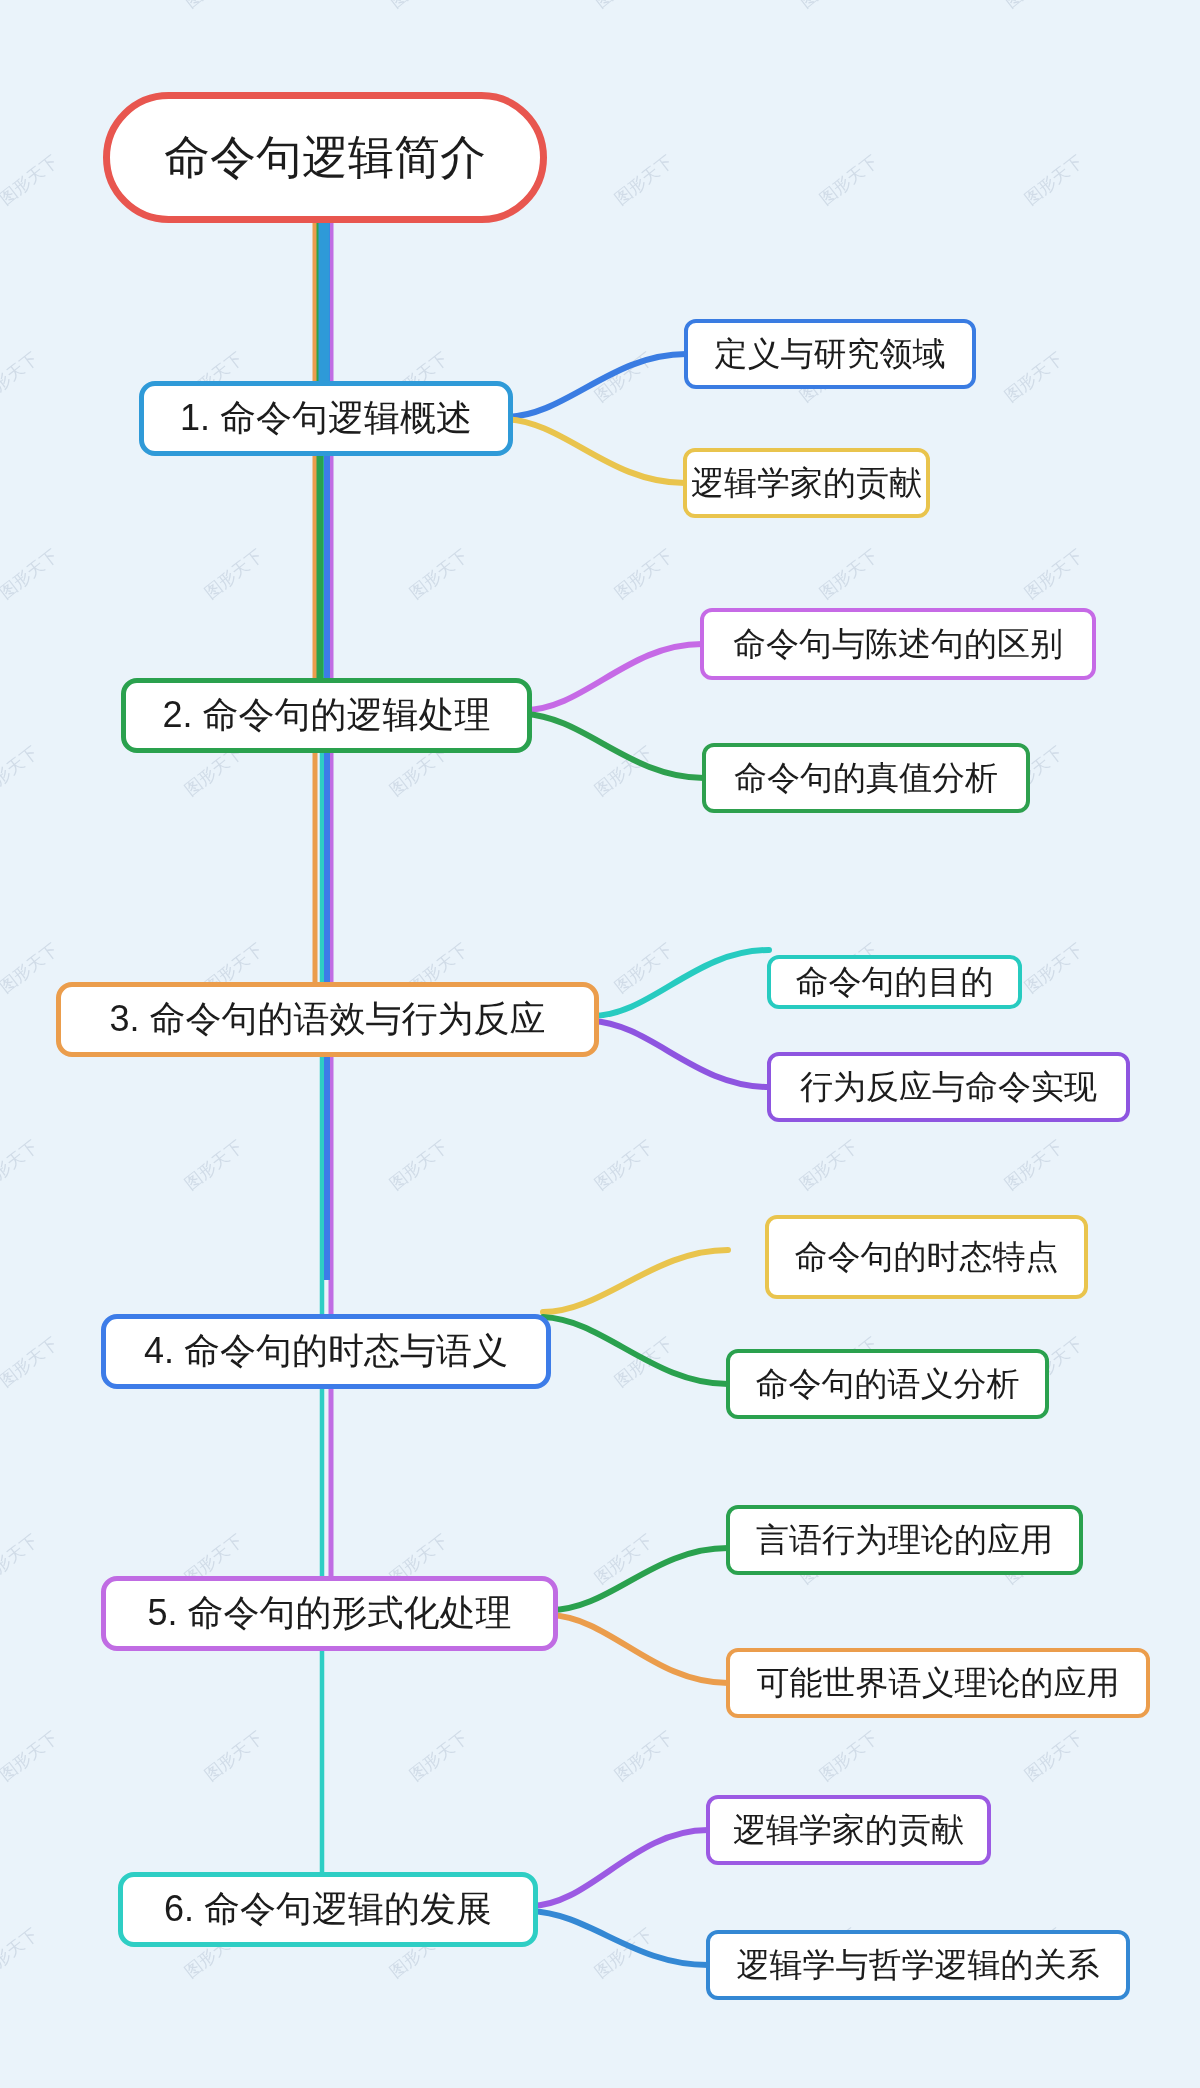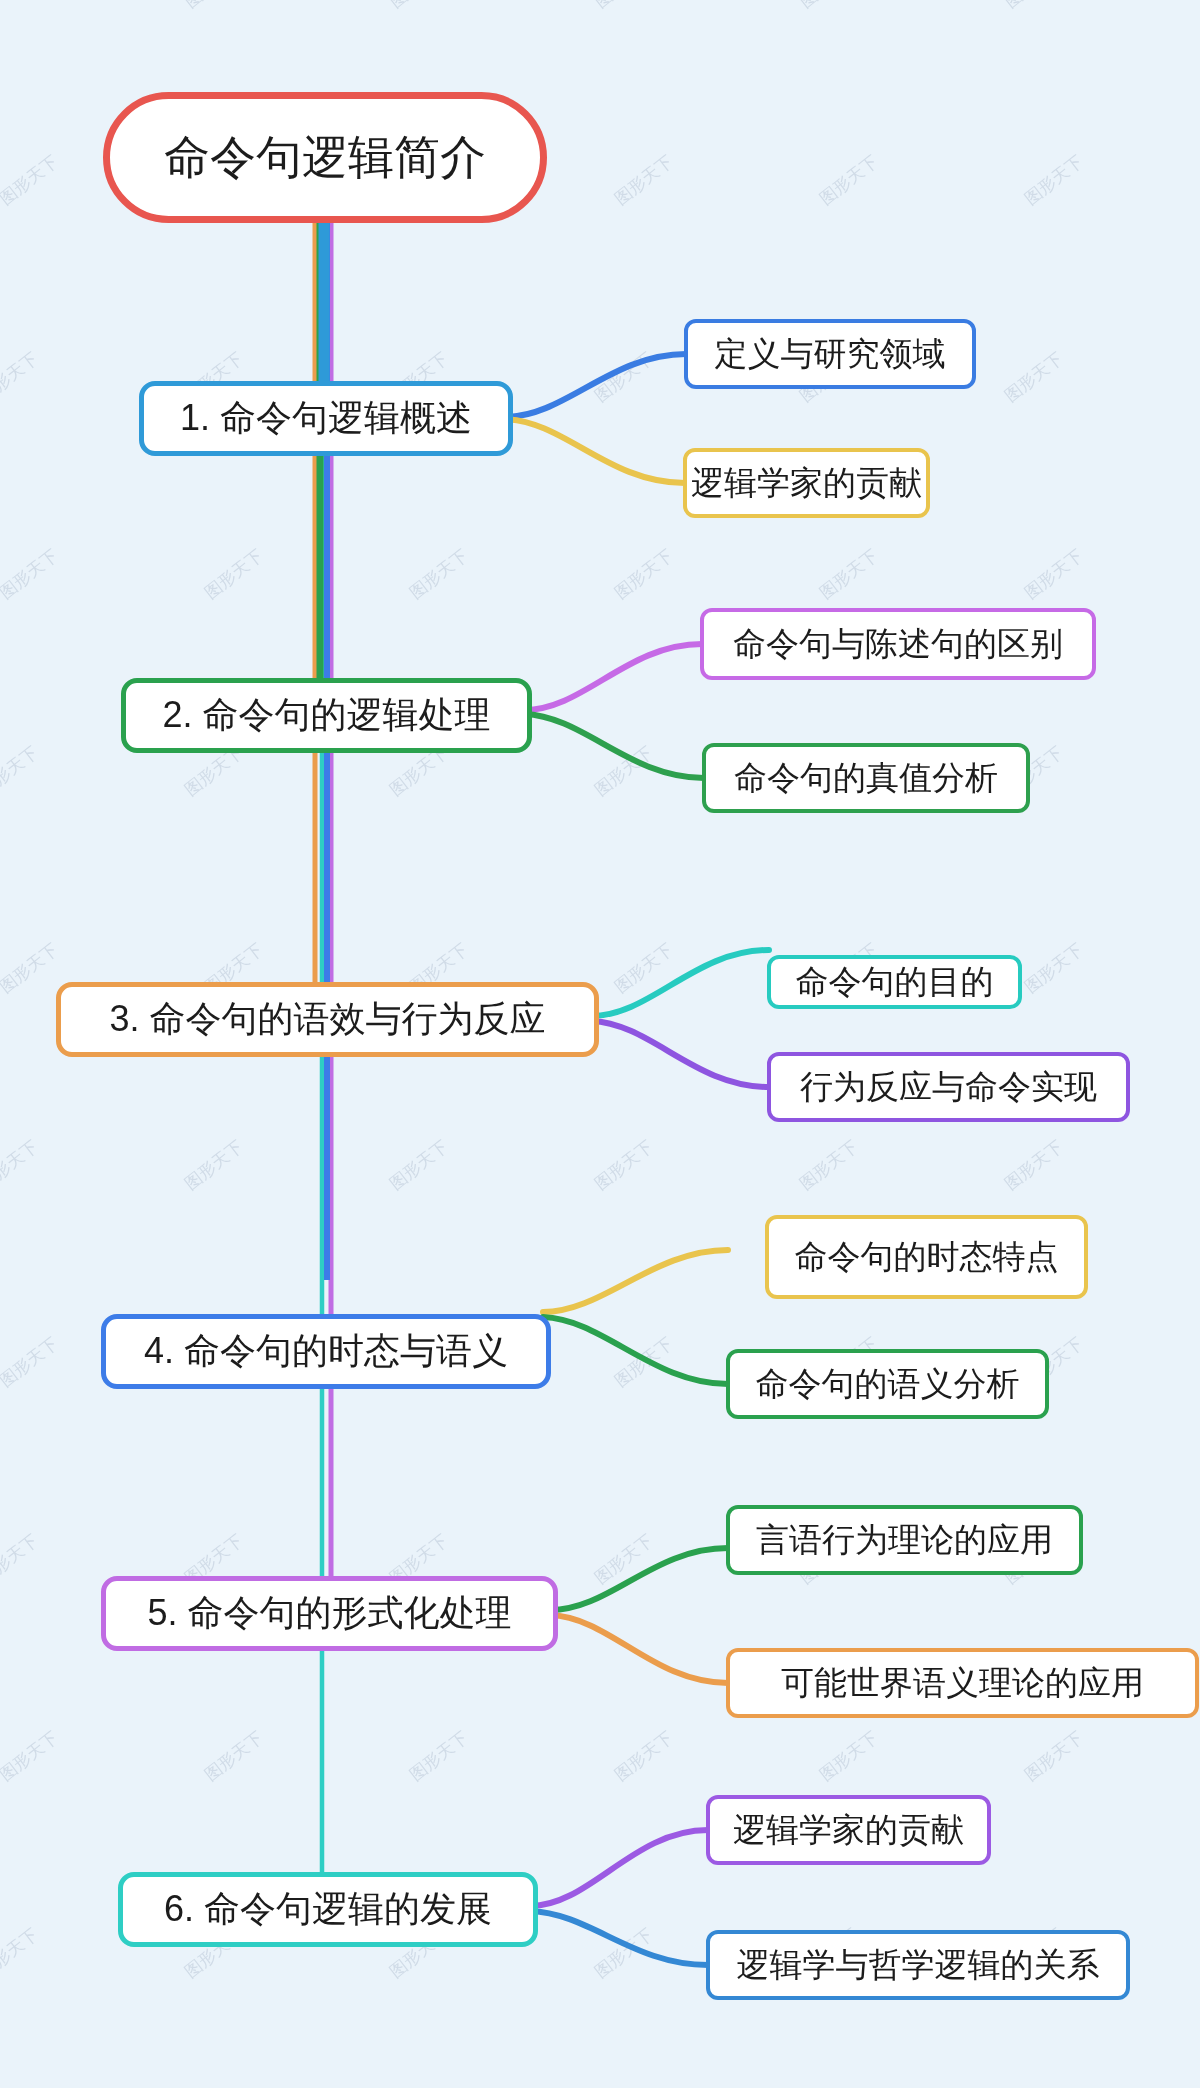--- a/index.html
+++ b/index.html
@@ -186,21 +186,21 @@
   <div class="node child-node" style="left: 726px; top: 1349px; width: 323px; height: 70px; border-color: rgb(42, 161, 78);">
     <span>命令句的语义分析</span>
   </div>
 
   <div class="node branch-node" style="left: 101px; top: 1576px; width: 457px; height: 75px; border-color: rgb(192, 108, 227);">
     <span>5. 命令句的形式化处理</span>
   </div>
   <div class="node child-node" style="left: 726px; top: 1505px; width: 357px; height: 70px; border-color: rgb(42, 161, 78);">
     <span>言语行为理论的应用</span>
   </div>
-  <div class="node child-node" style="left: 726px; top: 1648px; width: 473px; height: 70px; border-color: rgb(235, 157, 76);">
+  <div class="node child-node" style="left: 726px; top: 1648px; width: 424px; height: 70px; border-color: rgb(235, 157, 76);">
     <span>可能世界语义理论的应用</span>
   </div>
 
   <div class="node branch-node" style="left: 118px; top: 1872px; width: 420px; height: 75px; border-color: rgb(46, 206, 196);">
     <span>6. 命令句逻辑的发展</span>
   </div>
   <div class="node child-node" style="left: 706px; top: 1795px; width: 285px; height: 70px; border-color: rgb(156, 90, 227); text-align: center;">
     <span>逻辑学家的贡献</span>
   </div>
   <div class="node child-node" style="left: 706px; top: 1930px; width: 424px; height: 70px; border-color: rgb(52, 136, 212);">

